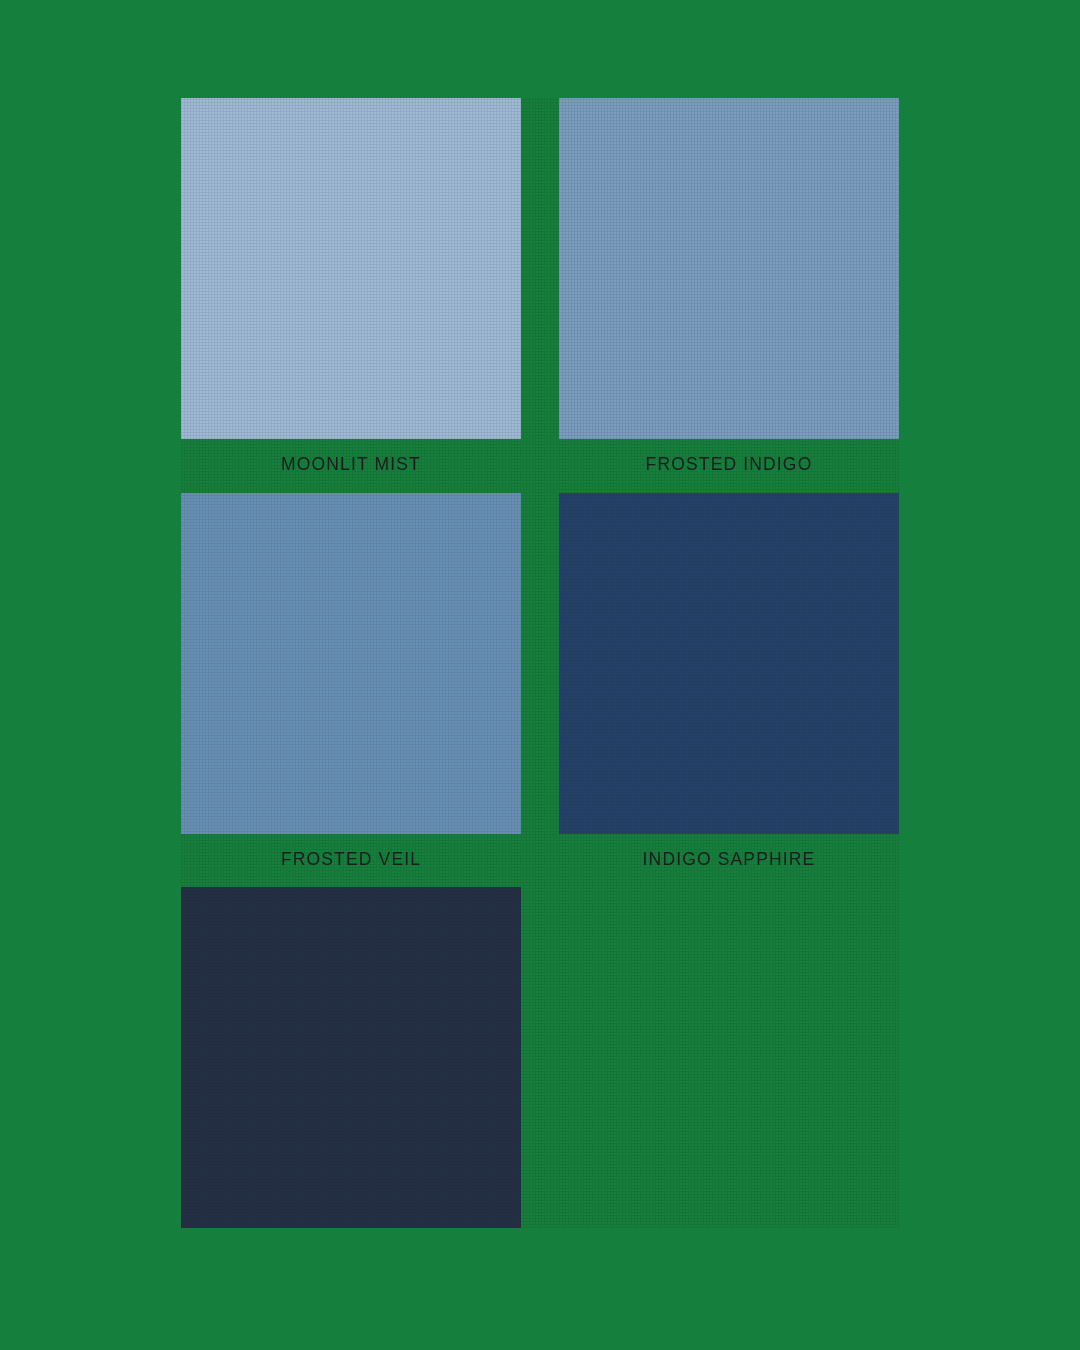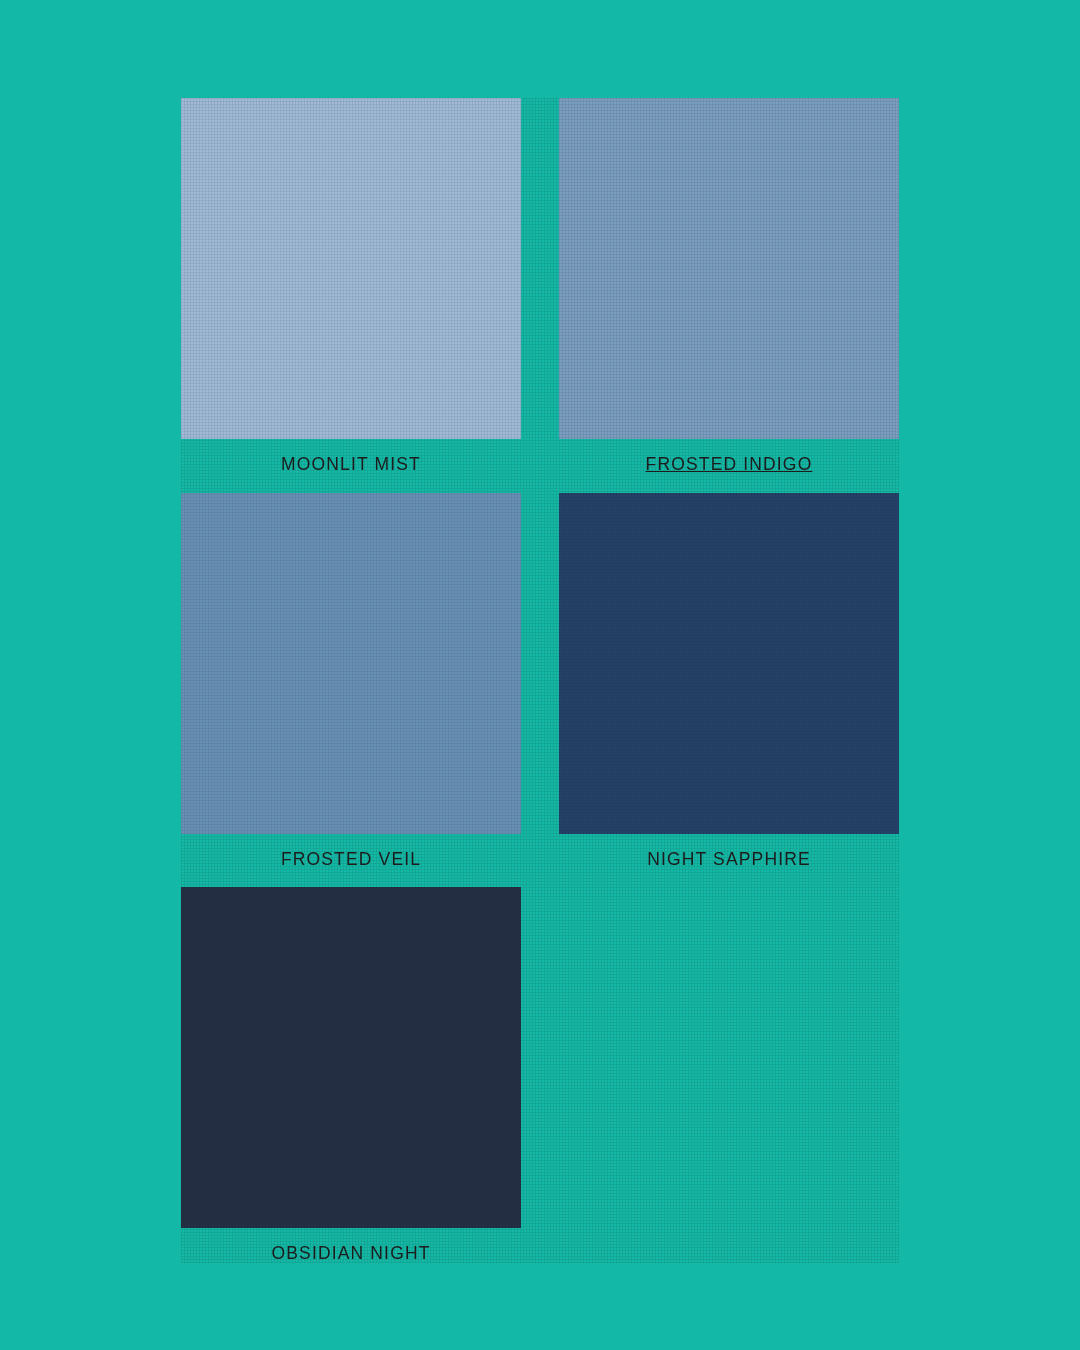--- a/index.html
+++ b/index.html
@@ -74,54 +74,53 @@
     opacity: 0.03;
     background-image:
       repeating-linear-gradient(0deg, rgba(0,0,0,.5) 0 1px, transparent 1px 3px),
       repeating-linear-gradient(90deg, rgba(0,0,0,.5) 0 1px, transparent 1px 3px);
     mix-blend-mode: multiply;
   }
 </style>
 </head>
 <body style="background-color: rgb(253, 253, 252);">
 
-<div id="palette-board" style="background-color: #14b8a6;">
+<div id="palette-board" style="background-color: #15803d;">
 
   <div class="swatch-grid">
 
     <div class="swatch-cell">
       <div class="swatch-chip" style="background-color: rgb(159, 186, 214);">
         <span class="grain"></span>
       </div>
       <span class="swatch-label" style="color: rgb(28, 28, 28);">MOONLIT MIST</span>
     </div>
 
     <div class="swatch-cell">
       <div class="swatch-chip" style="background-color: rgb(123, 157, 192);">
         <span class="grain"></span>
       </div>
-      <span class="swatch-label" style="color: rgb(28, 28, 28); text-decoration: underline;">FROSTED INDIGO</span>
+      <span class="swatch-label" style="color: rgb(28, 28, 28);">FROSTED INDIGO</span>
     </div>
 
     <div class="swatch-cell">
       <div class="swatch-chip" style="background-color: rgb(102, 144, 181);">
         <span class="grain"></span>
       </div>
       <span class="swatch-label" style="color: rgb(28, 28, 28);">FROSTED VEIL</span>
     </div>
 
 
     <div class="swatch-cell">
       <div class="swatch-chip" style="background-color: rgb(36, 66, 104);">
         <span class="grain"></span>
       </div>
-      <span class="swatch-label" style="color: rgb(28, 28, 28);">NIGHT SAPPHIRE</span>
+      <span class="swatch-label" style="color: rgb(28, 28, 28);">INDIGO SAPPHIRE</span>
     </div>
 
     <div class="swatch-cell">
       <div class="swatch-chip" style="background-color: rgb(35, 47, 69);">
         <span class="grain"></span>
       </div>
-      <span class="swatch-label" style="color: rgb(28, 28, 28);">OBSIDIAN NIGHT</span>
     </div>
 
   </div>
 </div>
 
 </body></html>

